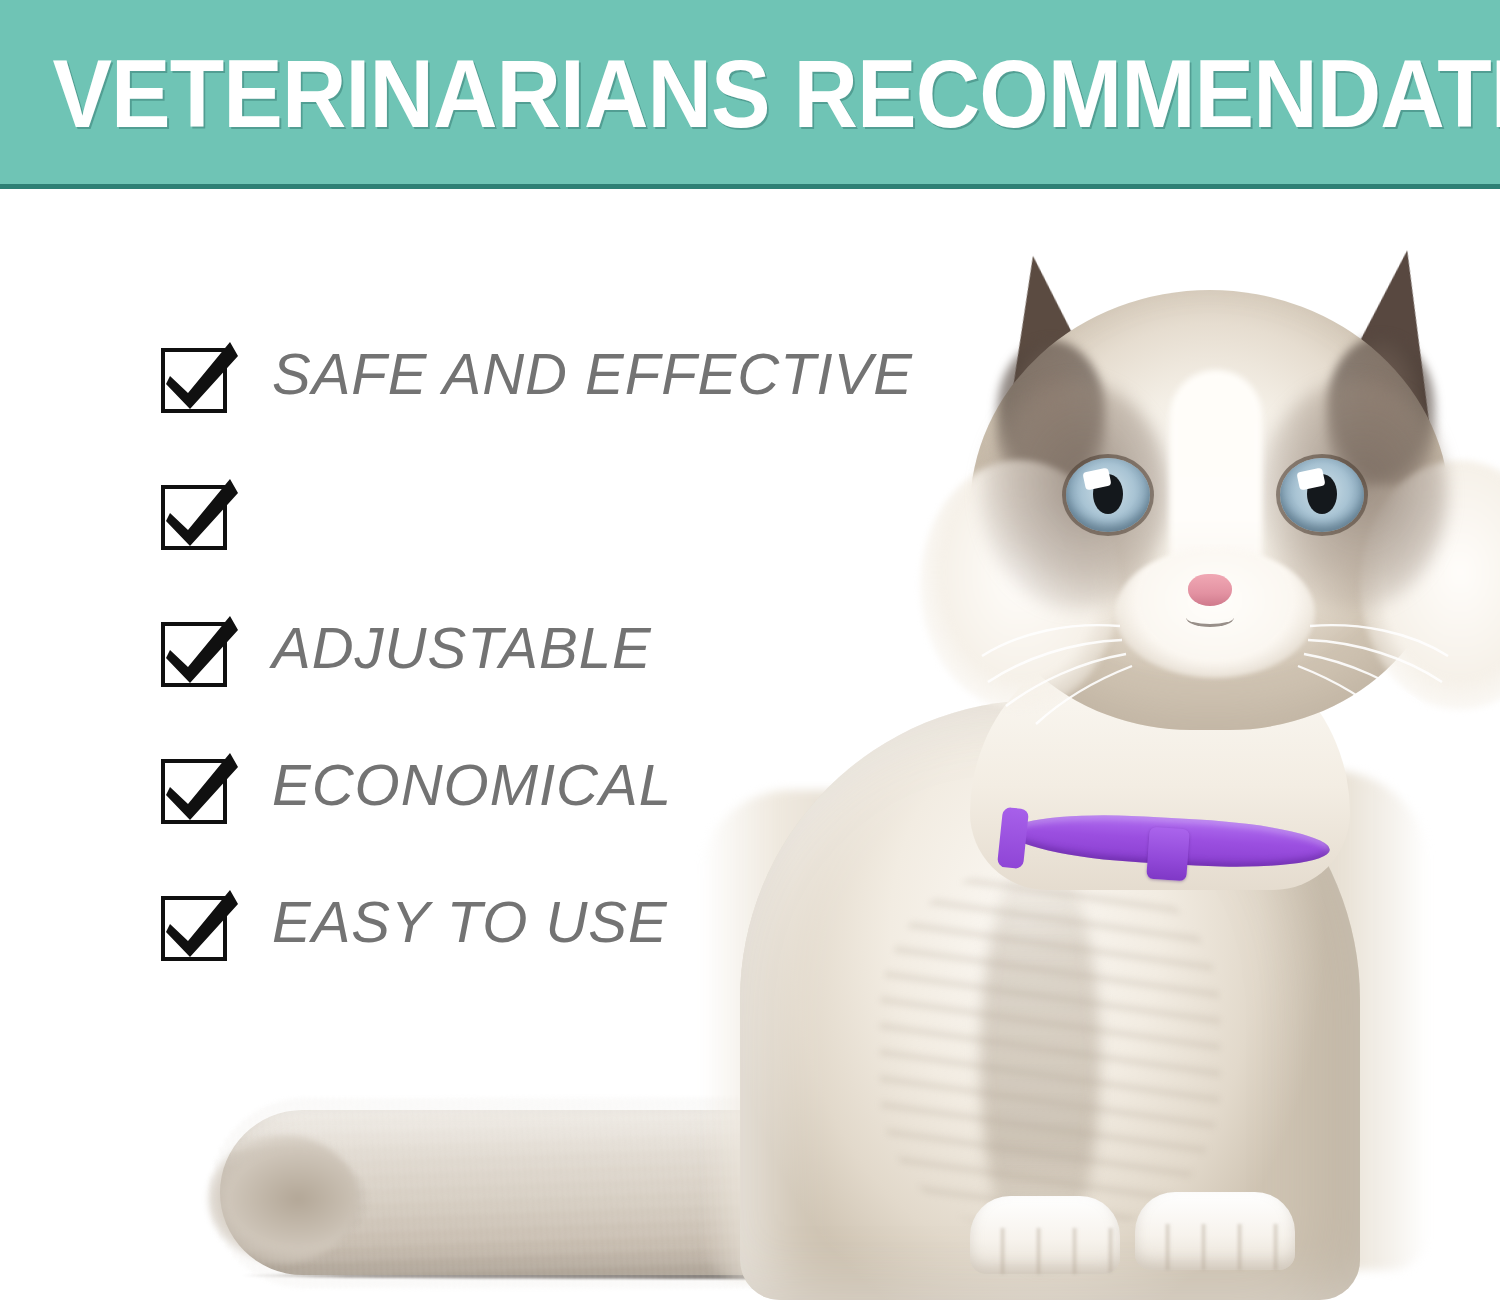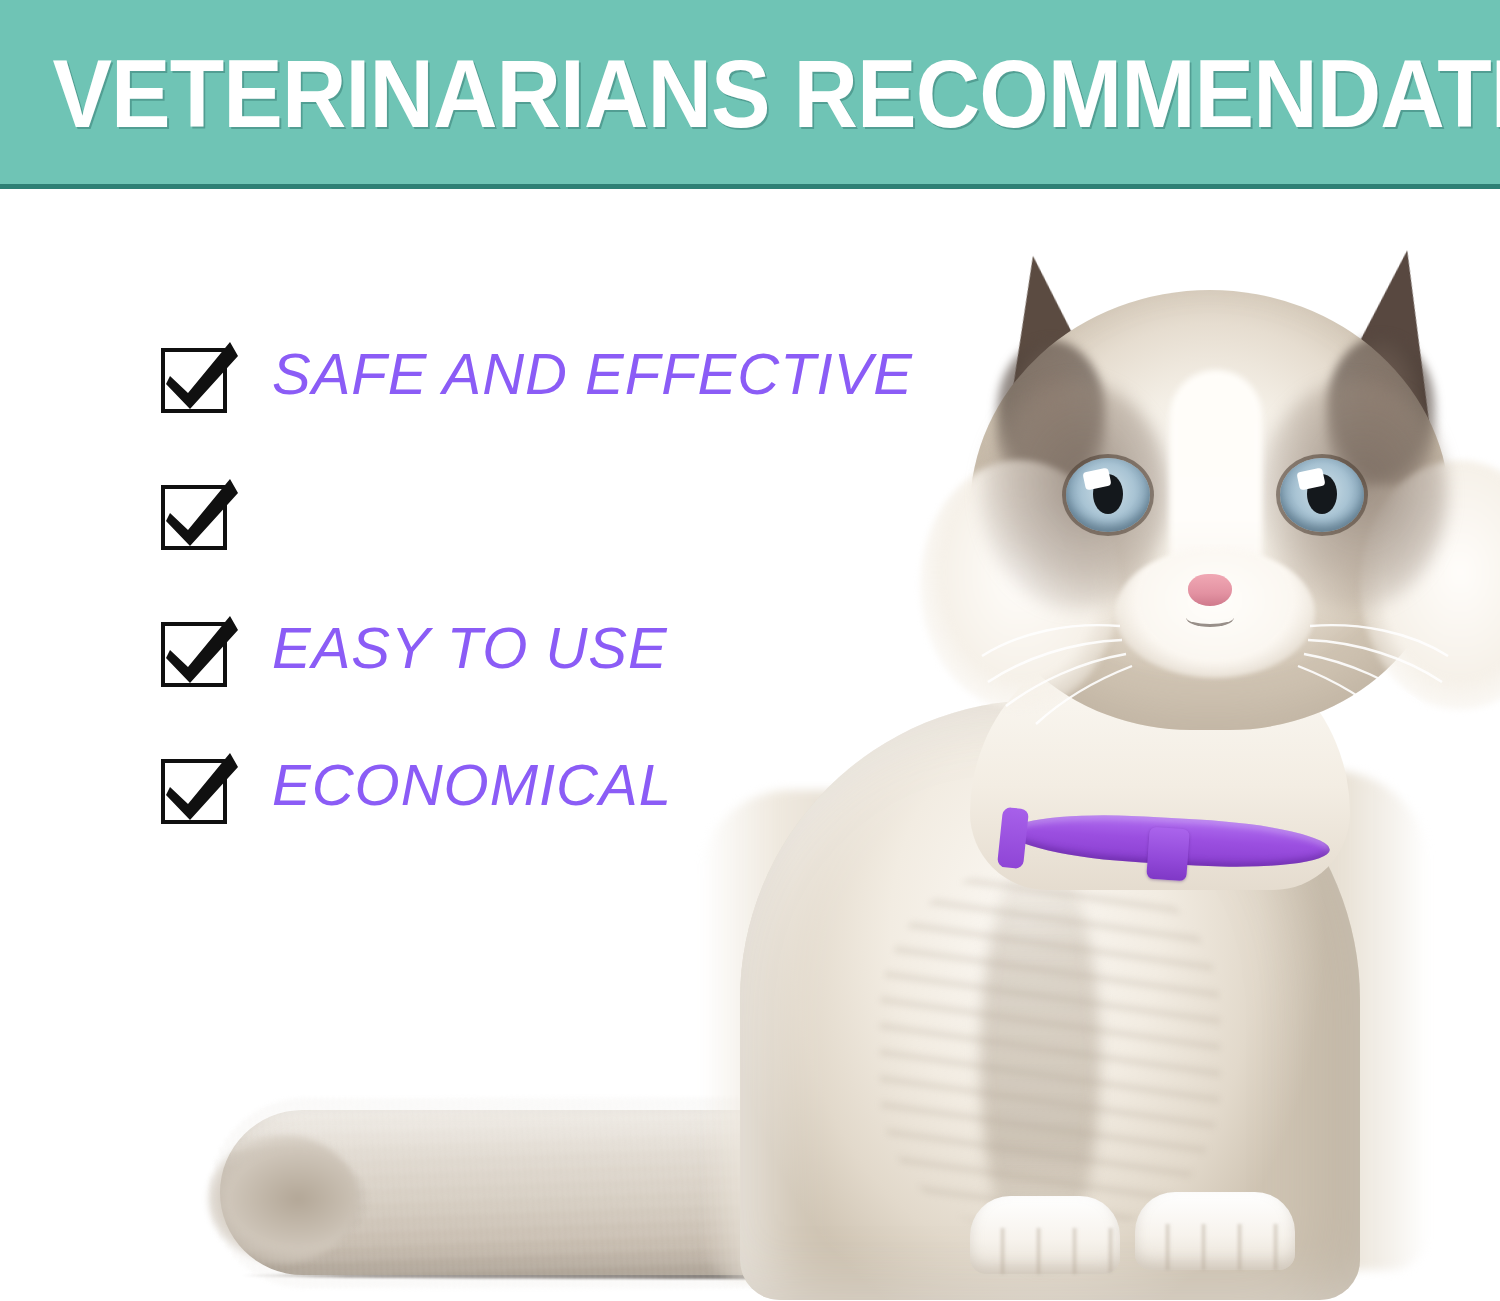--- a/index.html
+++ b/index.html
@@ -84,21 +84,21 @@
     left: 112px;
     top: 0;
     height: 76px;
     display: flex;
     align-items: center;
     font-family: "Liberation Sans", sans-serif;
     font-style: italic;
     font-weight: 400;
     font-size: 58px;
     line-height: 60px;
-    color: #8b5cf6;
+    color: #737373;
     white-space: nowrap;
     letter-spacing: 1px;
   }
 
   
   .cat-photo {
     position: absolute;
     left: 180px;
     top: 230px;
     width: 1320px;
@@ -514,36 +514,45 @@
 
     <div class="feature-row">
       <span class="checkbox-icon">
         <svg viewBox="0 0 78 74" xmlns="http://www.w3.org/2000/svg">
           <rect x="3" y="10" width="62" height="61" fill="#ffffff" stroke="#101010" stroke-width="4"></rect>
           <path d="M10 36 L28 53 L70 2 L78 16 L30 69 L6 44 Z" fill="#101010"></path>
         </svg>
       </span>
     </div>
 
+    <div class="feature-row">
+      <span class="checkbox-icon">
+        <svg viewBox="0 0 78 74" xmlns="http://www.w3.org/2000/svg">
+          <rect x="3" y="10" width="62" height="61" fill="#ffffff" stroke="#101010" stroke-width="4"></rect>
+          <path d="M10 36 L28 53 L70 2 L78 16 L30 69 L6 44 Z" fill="#101010"></path>
+        </svg>
+      </span>
+      <span class="feature-label">ADJUSTABLE</span>
+    </div>
+
+    <div class="feature-row">
+      <span class="checkbox-icon">
+        <svg viewBox="0 0 78 74" xmlns="http://www.w3.org/2000/svg">
+          <rect x="3" y="10" width="62" height="61" fill="#ffffff" stroke="#101010" stroke-width="4"></rect>
+          <path d="M10 36 L28 53 L70 2 L78 16 L30 69 L6 44 Z" fill="#101010"></path>
+        </svg>
+      </span>
+      <span class="feature-label">ECONOMICAL</span>
+    </div>
 
     <div class="feature-row">
       <span class="checkbox-icon">
         <svg viewBox="0 0 78 74" xmlns="http://www.w3.org/2000/svg">
           <rect x="3" y="10" width="62" height="61" fill="#ffffff" stroke="#101010" stroke-width="4"></rect>
           <path d="M10 36 L28 53 L70 2 L78 16 L30 69 L6 44 Z" fill="#101010"></path>
         </svg>
       </span>
       <span class="feature-label">EASY TO USE</span>
     </div>
 
-    <div class="feature-row">
-      <span class="checkbox-icon">
-        <svg viewBox="0 0 78 74" xmlns="http://www.w3.org/2000/svg">
-          <rect x="3" y="10" width="62" height="61" fill="#ffffff" stroke="#101010" stroke-width="4"></rect>
-          <path d="M10 36 L28 53 L70 2 L78 16 L30 69 L6 44 Z" fill="#101010"></path>
-        </svg>
-      </span>
-      <span class="feature-label">ECONOMICAL</span>
-    </div>
-
   </div>
 
 </div>
 
 </body></html>

